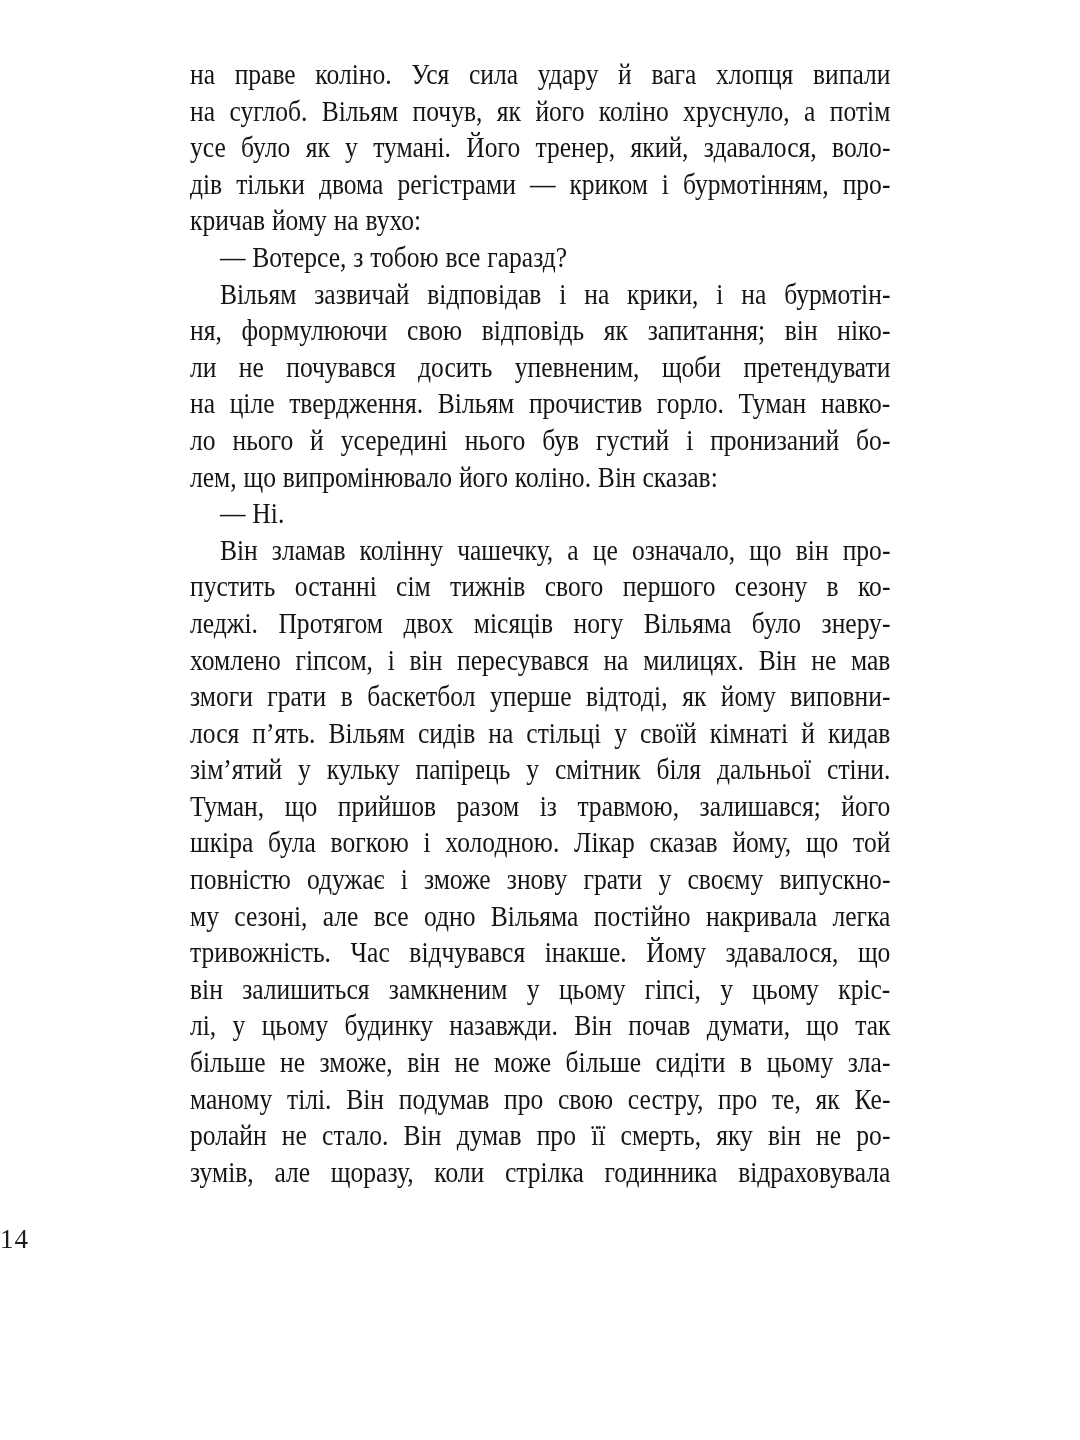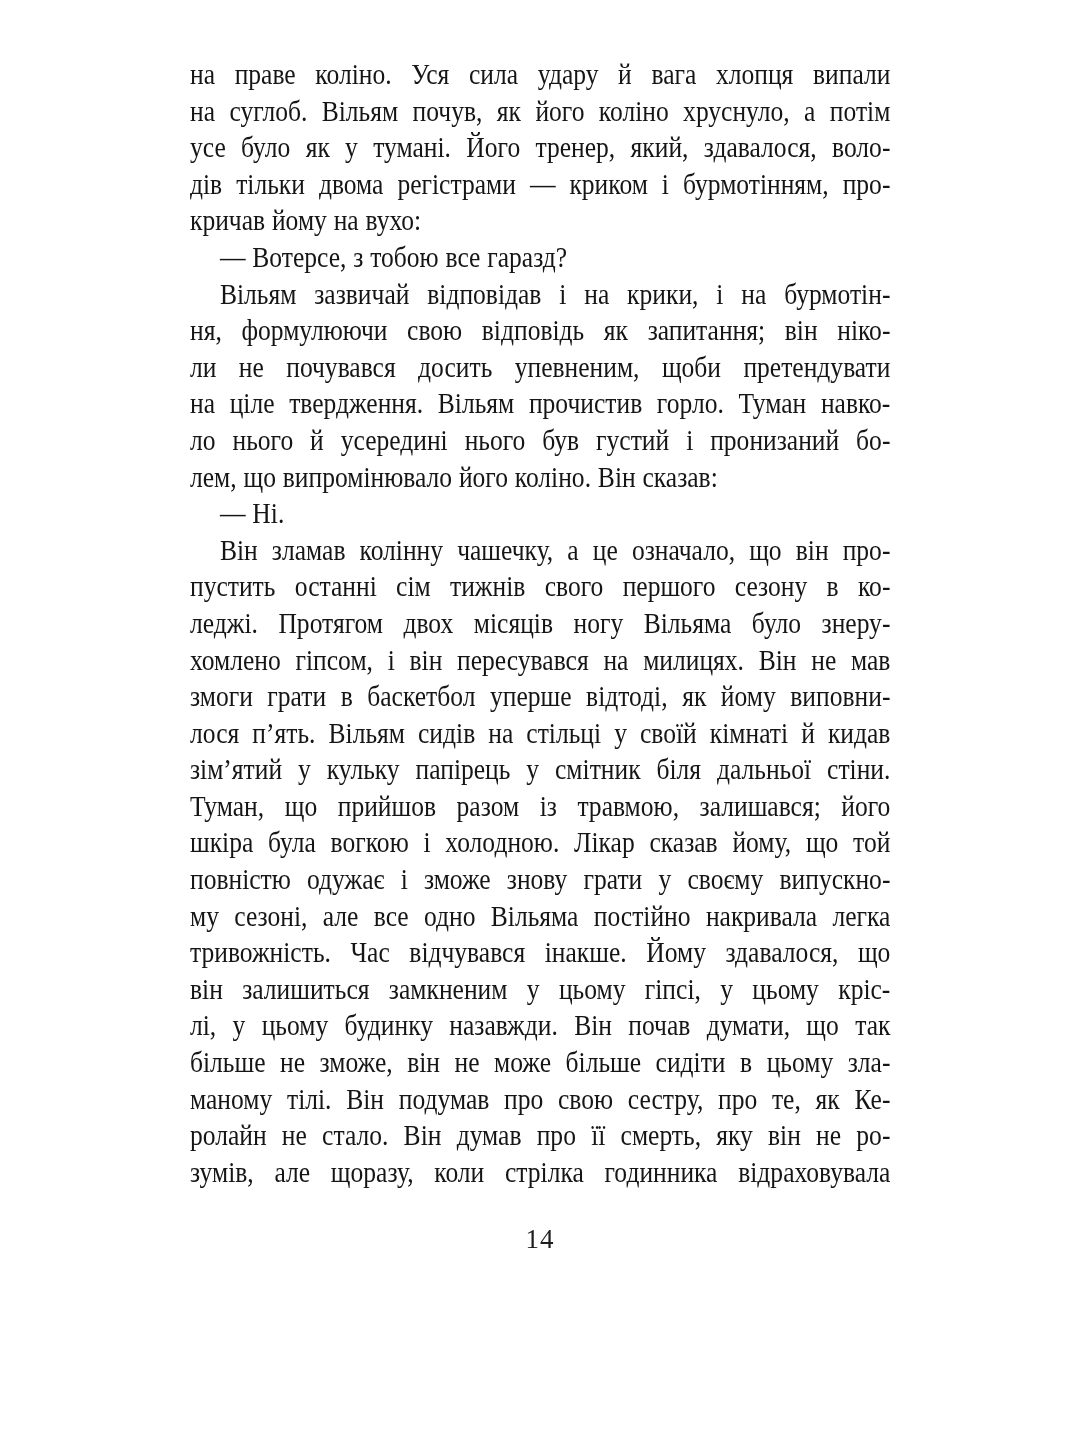--- a/index.html
+++ b/index.html
@@ -38,21 +38,21 @@
     text-indent: 34px;
   }
   .line.para-end {
     text-align-last: left;
   }
   .folio {
     position: absolute;
     left: 0;
     top: 1222px;
     width: 1080px;
-    text-align: center;
+    text-align: left;
     font-size: 27px;
     line-height: 34px;
     letter-spacing: 1px;
     color: #1d1d1d;
   }
 </style>
 </head>
 <body>
 
 <div class="book-page">

